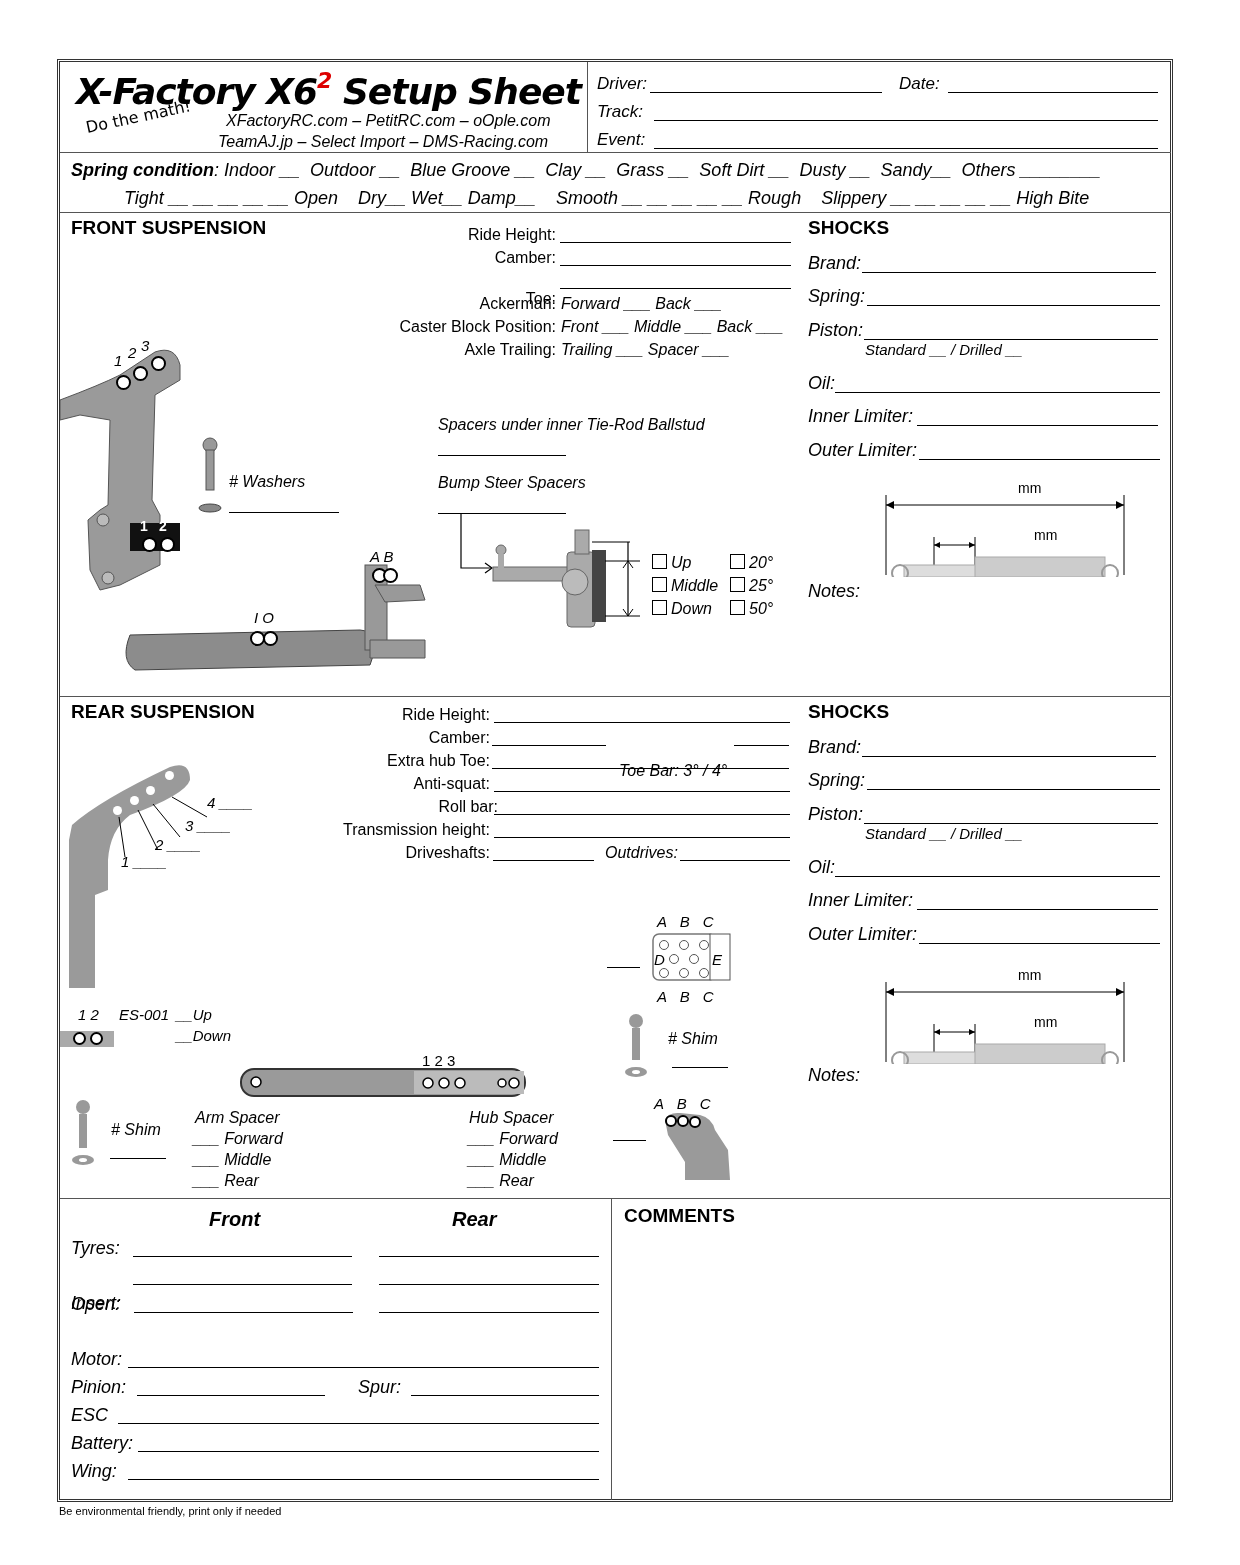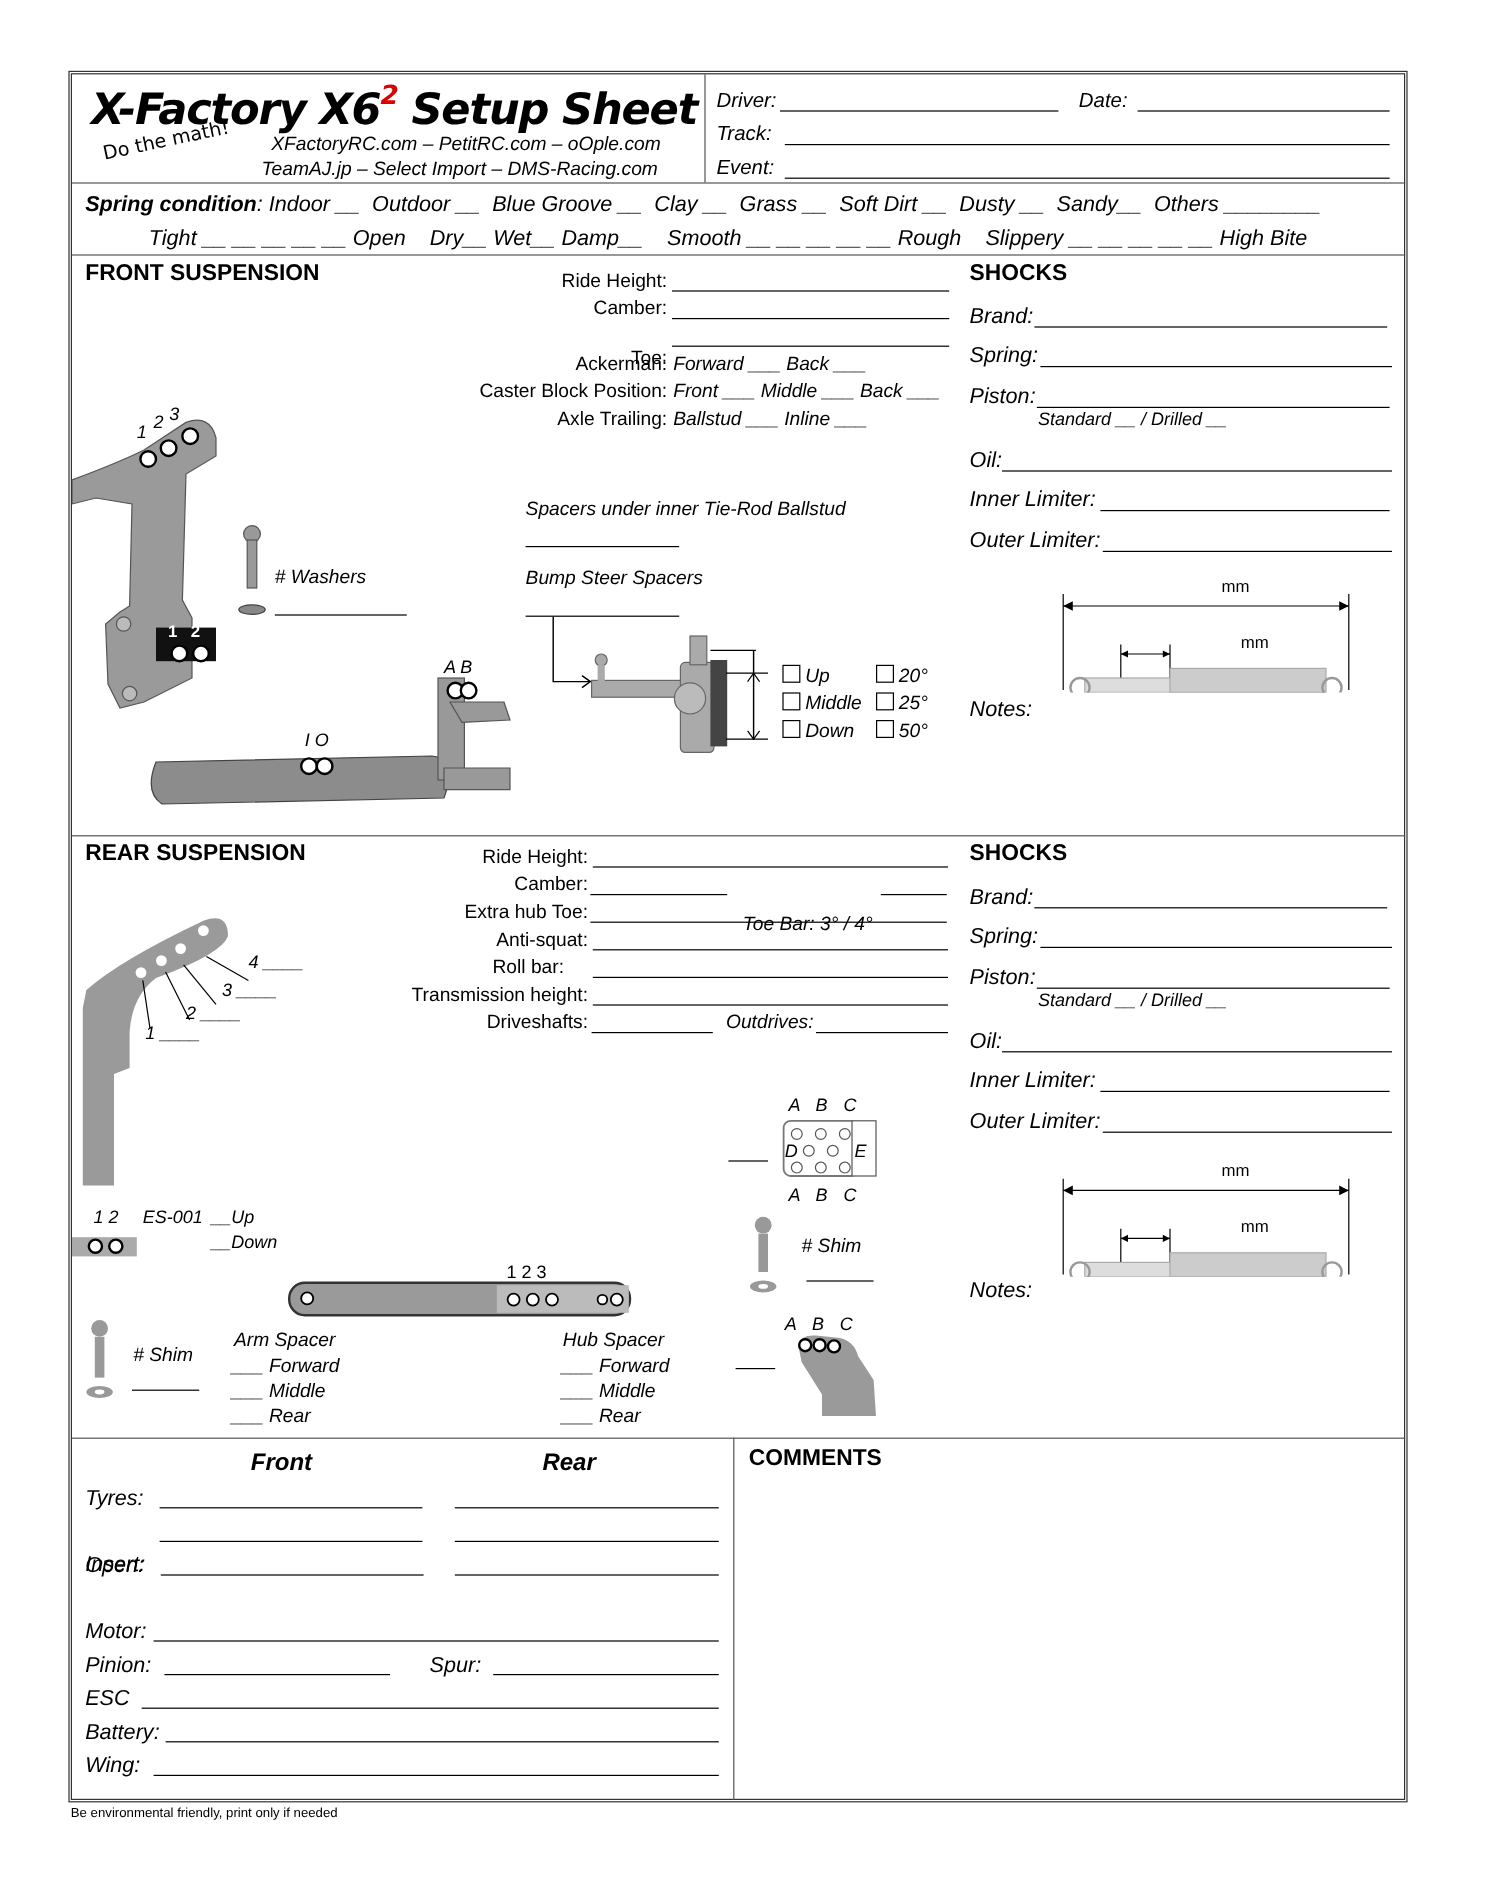--- a/index.html
+++ b/index.html
@@ -82,21 +82,21 @@
 <div class="line" style="left:560px;top:242px;width:231px"></div>
 <div class="abs t16 lbl-r" style="left:380px;top:249px;width:176px">Camber:</div>
 <div class="line" style="left:560px;top:265px;width:231px"></div>
 <div class="abs t16 lbl-r" style="left:380px;top:290px;width:176px">Toe:</div>
 <div class="line" style="left:560px;top:288px;width:231px"></div>
 <div class="abs t16 lbl-r" style="left:380px;top:295px;width:176px">Ackerman:</div>
 <div class="abs t16 it" style="left:561px;top:295px">Forward ___  Back ___</div>
 <div class="abs t16 lbl-r" style="left:360px;top:318px;width:196px">Caster Block Position:</div>
 <div class="abs t16 it" style="left:561px;top:318px;white-space:nowrap">Front ___  Middle ___  Back ___</div>
 <div class="abs t16 lbl-r" style="left:380px;top:341px;width:176px">Axle Trailing:</div>
-<div class="abs t16 it" style="left:561px;top:341px">Ballstud ___    Inline ___</div>
+<div class="abs t16 it" style="left:561px;top:341px">Trailing ___    Spacer ___</div>
 
 <svg class="abs" style="left:60px;top:340px" width="380" height="340">
   <path d="M0,60 Q40,45 60,35 L95,12 Q115,5 120,25 L120,40 L95,55 L92,160 L100,175 L100,225 L60,245 L40,250 L30,230 L28,180 L40,170 L48,165 L50,80 L20,75 L0,80 Z" fill="#9a9a9a" stroke="#555"></path>
   <rect x="70" y="183" width="50" height="28" fill="#111"></rect>
   <circle cx="43" cy="180" r="6" fill="#bbb" stroke="#555"></circle>
   <circle cx="48" cy="238" r="6" fill="#bbb" stroke="#555"></circle>
   <path d="M70,295 L300,290 Q320,292 315,310 L310,325 L75,330 Q60,320 70,295 Z" fill="#8c8c8c" stroke="#444"></path>
   <rect x="305" y="225" width="22" height="85" fill="#999" stroke="#555"></rect>
   <path d="M315,245 L360,245 L365,260 L325,262 Z" fill="#999" stroke="#555"></path>
   <path d="M310,300 L365,300 L365,318 L310,318 Z" fill="#999" stroke="#555"></path>
@@ -185,21 +185,21 @@
 <div class="abs t16 lbl-r" style="left:320px;top:706px;width:170px">Ride Height:</div>
 <div class="line" style="left:494px;top:722px;width:296px"></div>
 <div class="abs t16 lbl-r" style="left:320px;top:729px;width:170px">Camber:</div>
 <div class="line" style="left:492px;top:745px;width:114px"></div>
 <div class="abs t16 it" style="left:619px;top:762px">Toe Bar: 3° / 4°</div>
 <div class="line" style="left:734px;top:745px;width:55px"></div>
 <div class="abs t16 lbl-r" style="left:320px;top:752px;width:170px">Extra hub Toe:</div>
 <div class="line" style="left:492px;top:768px;width:297px"></div>
 <div class="abs t16 lbl-r" style="left:320px;top:775px;width:170px">Anti-squat:</div>
 <div class="line" style="left:494px;top:791px;width:296px"></div>
-<div class="abs t16 lbl-r" style="left:300px;top:798px;width:170px">Roll bar:</div>
+<div class="abs t16 lbl-r" style="left:328px;top:798px;width:170px">Roll bar:</div>
 <div class="line" style="left:494px;top:814px;width:296px"></div>
 <div class="abs t16 lbl-r" style="left:320px;top:821px;width:170px">Transmission height:</div>
 <div class="line" style="left:494px;top:837px;width:296px"></div>
 <div class="abs t16 lbl-r" style="left:320px;top:844px;width:170px">Driveshafts:</div>
 <div class="line" style="left:493px;top:860px;width:101px"></div>
 <div class="abs t16 it" style="left:605px;top:844px">Outdrives:</div>
 <div class="line" style="left:680px;top:860px;width:110px"></div>
 
 <svg class="abs" style="left:60px;top:755px" width="200" height="240">
   <path d="M12,70 Q40,45 110,12 Q130,5 130,25 Q125,40 70,60 Q50,75 48,105 L48,135 L35,140 L35,233 L9,233 L9,85 Z" fill="#9a9a9a"></path>

